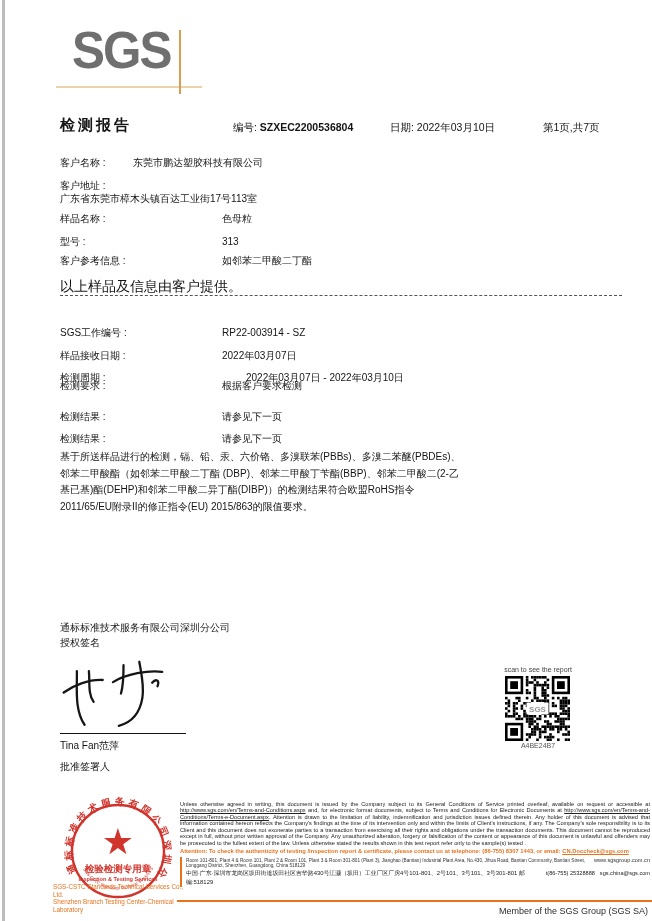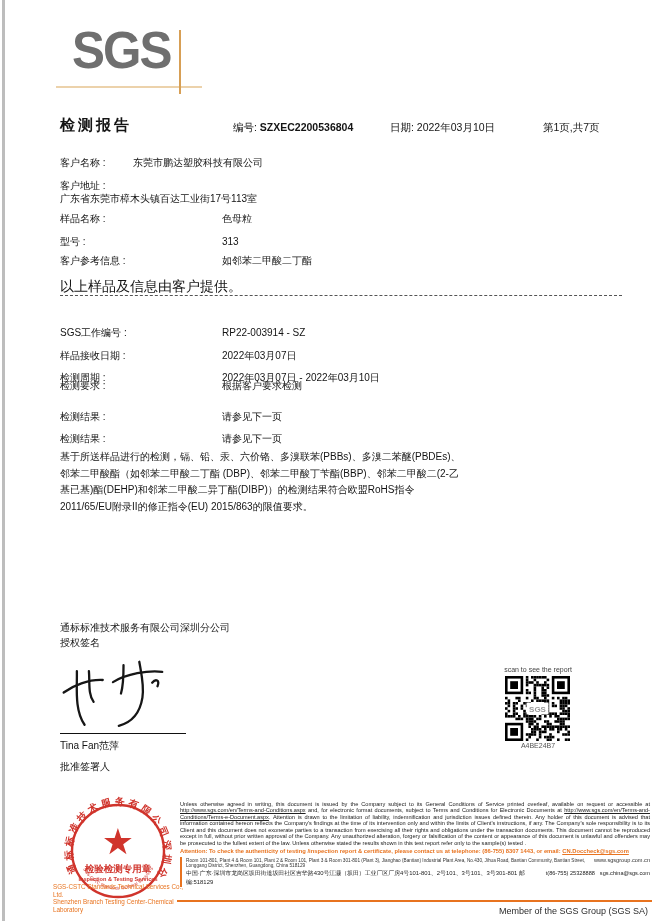--- a/index.html
+++ b/index.html
@@ -97,21 +97,21 @@
 <div class="abs dash-sep"></div>
 
 <div class="kv wide" style="top:326px;">
   <span class="k">SGS工作编号 :</span>
   <span class="v">RP22-003914 - SZ</span>
 </div>
 <div class="kv wide" style="top:349px;">
   <span class="k">样品接收日期 :</span>
   <span class="v">2022年03月07日</span>
 </div>
-<div class="kv wide" style="top:371px;">
+<div class="kv wide" style="top:371px;gap:24px;">
   <span class="k">检测周期 :</span>
   <span class="v">2022年03月07日 - 2022年03月10日</span>
 </div>
 <div class="kv wide" style="top:379px;">
   <span class="k">检测要求 :</span>
   <span class="v">根据客户要求检测</span>
 </div>
 <div class="kv wide" style="top:410px;">
   <span class="k">检测结果 :</span>
   <span class="v">请参见下一页</span>

